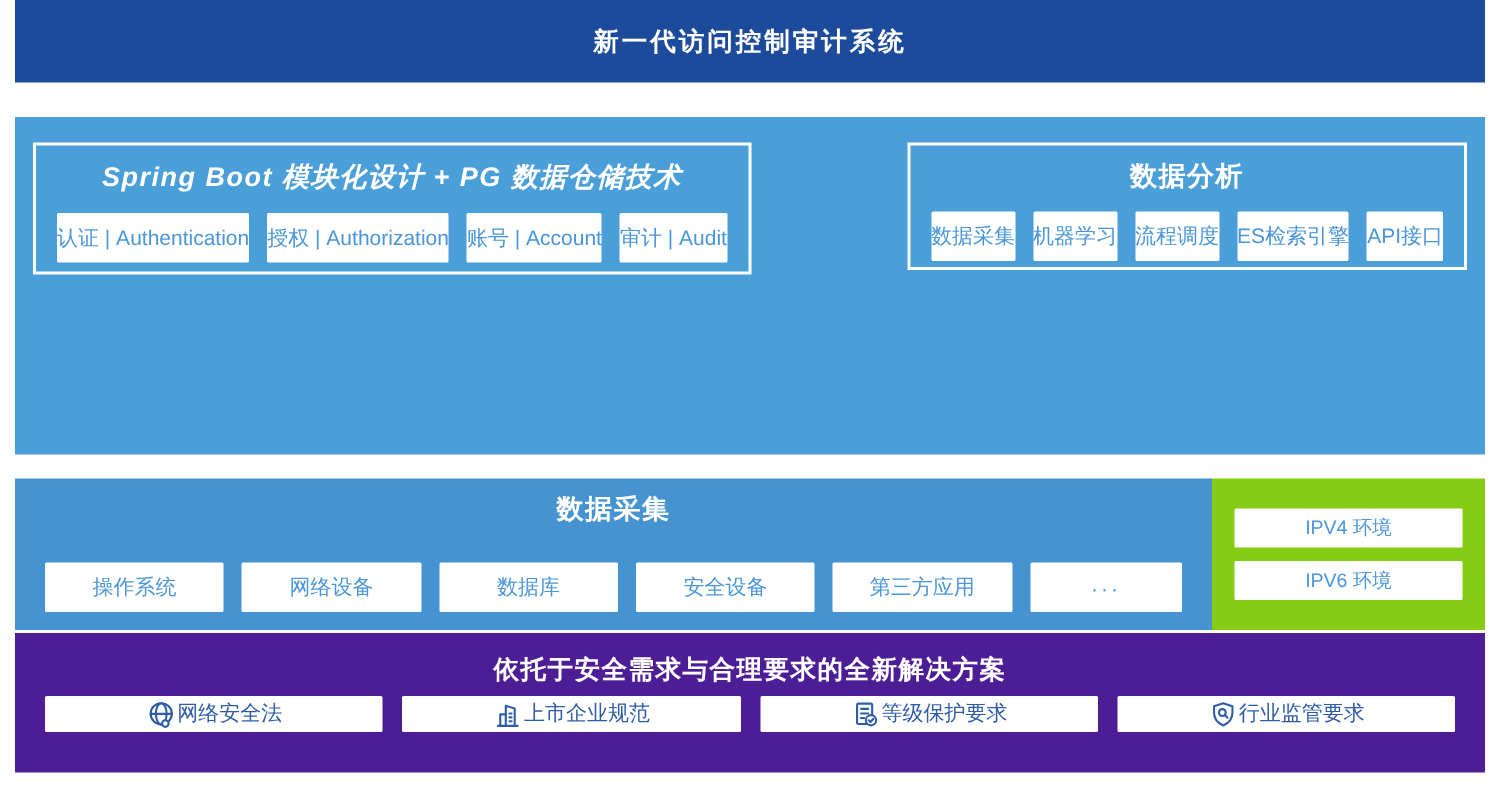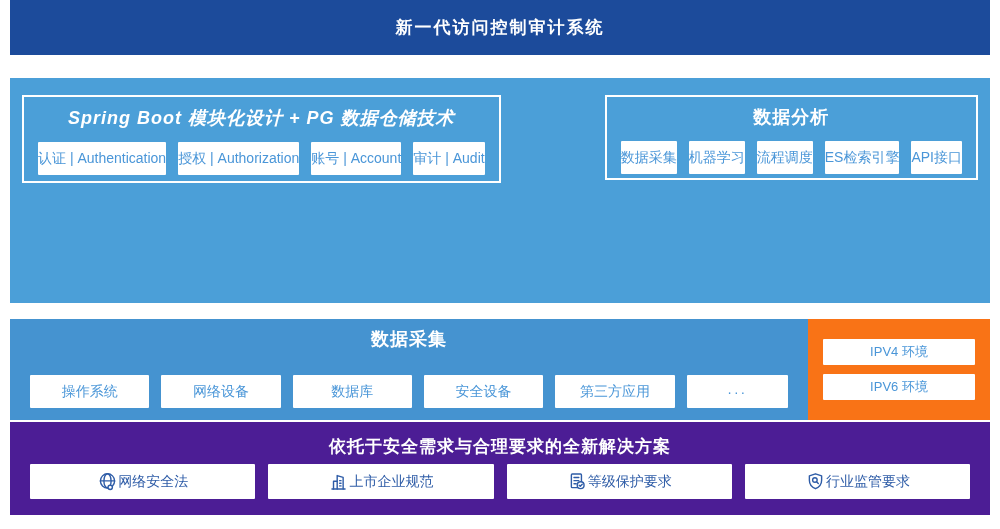--- a/index.html
+++ b/index.html
@@ -50,35 +50,35 @@
     display: flex; 
   }
   .collect { width: 798px; background: #4593d0; padding: 8px 20px 0; }
   .section-title {
     color: #ffffff; font-size: 18px; font-weight: bold;
     text-align: center; line-height: 24px; letter-spacing: 1px;
   }
   .collect .box-row { margin-top: 24px; }
   .dots { flex: 0.85; letter-spacing: 2px; }
   .env {
-    flex: 1; background: #f97316;
+    flex: 1; background: #84cc16;
     display: flex; flex-direction: column; justify-content: center;
     gap: 9px; padding: 0 15px;
   }
   .env .wbox { flex: none; height: 26px; font-size: 13px; }
   
   .bottom {
     position: absolute; left: 10px; top: 422px;
     width: 980px; height: 93px;
     background: #4c1d95;
     padding: 13px 20px 0;
   }
   .bottom .section-title { font-size: 17px; }
   .bottom .box-row { margin-top: 5px; gap: 13px; }
-  .bottom .wbox { height: 35px; color: #2e5ca7; font-weight: 500; }
+  .bottom .wbox { height: 24px; color: #2e5ca7; font-weight: 500; }
   .icon { width: 21px; height: 21px; display: inline-flex; flex: none; }
   .icon svg { width: 100%; height: 100%; }
 </style>
 </head>
 <body>
 
 <div class="page">
 
   <div class="banner">
     <span>新一代访问控制审计系统</span>

